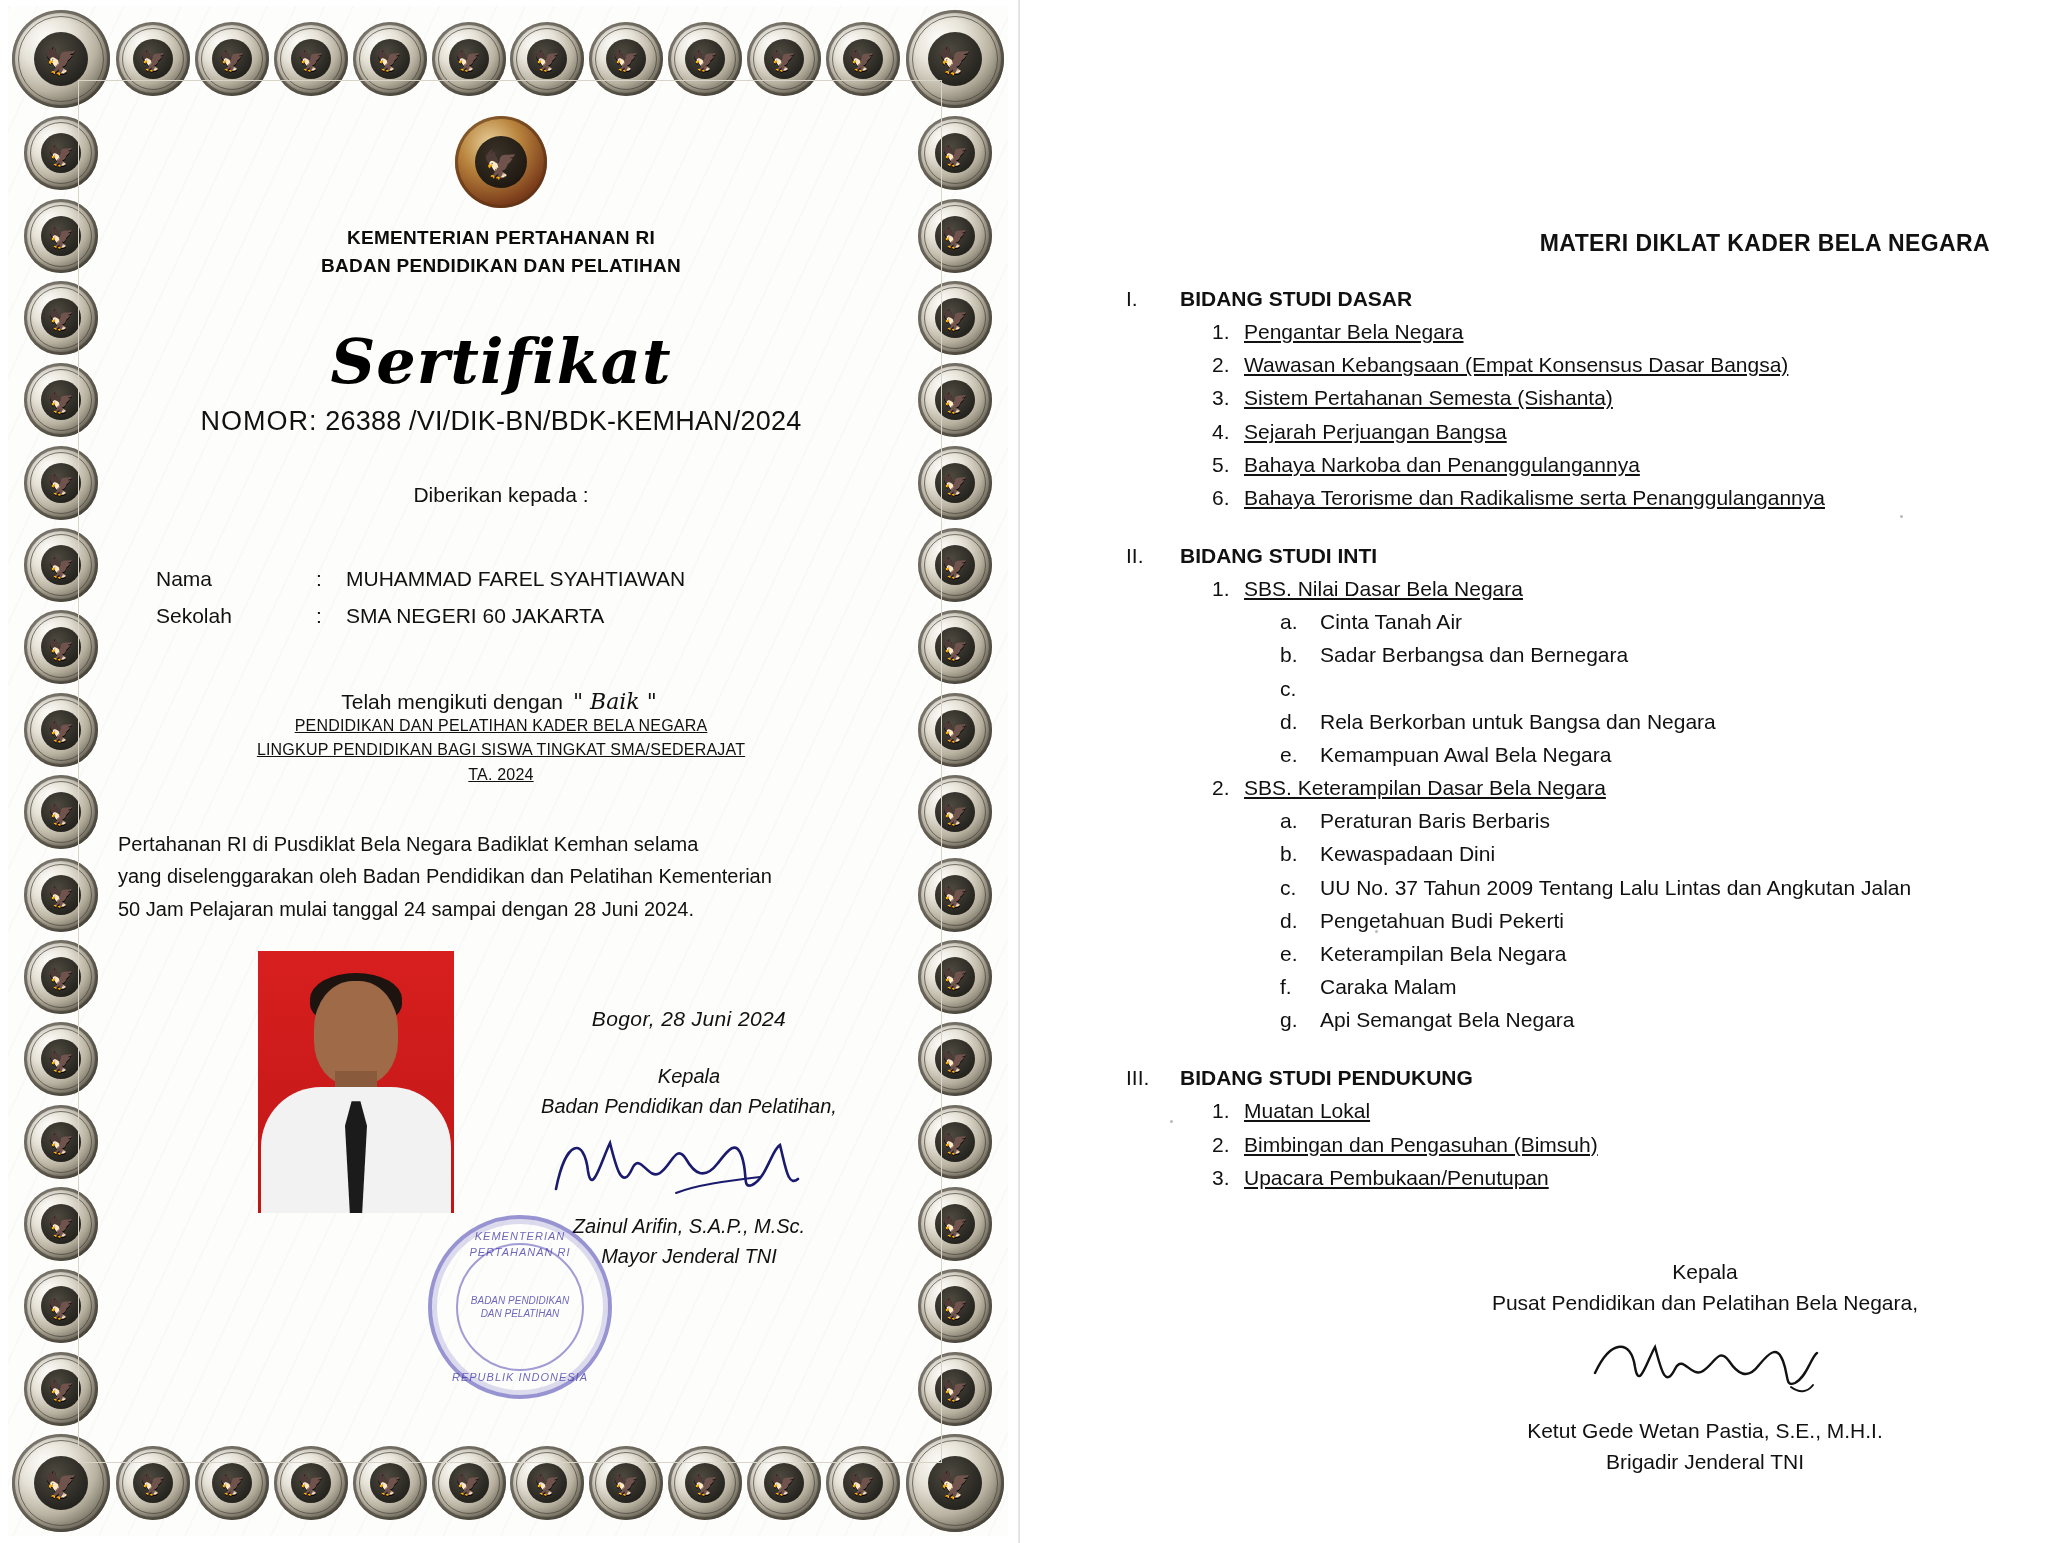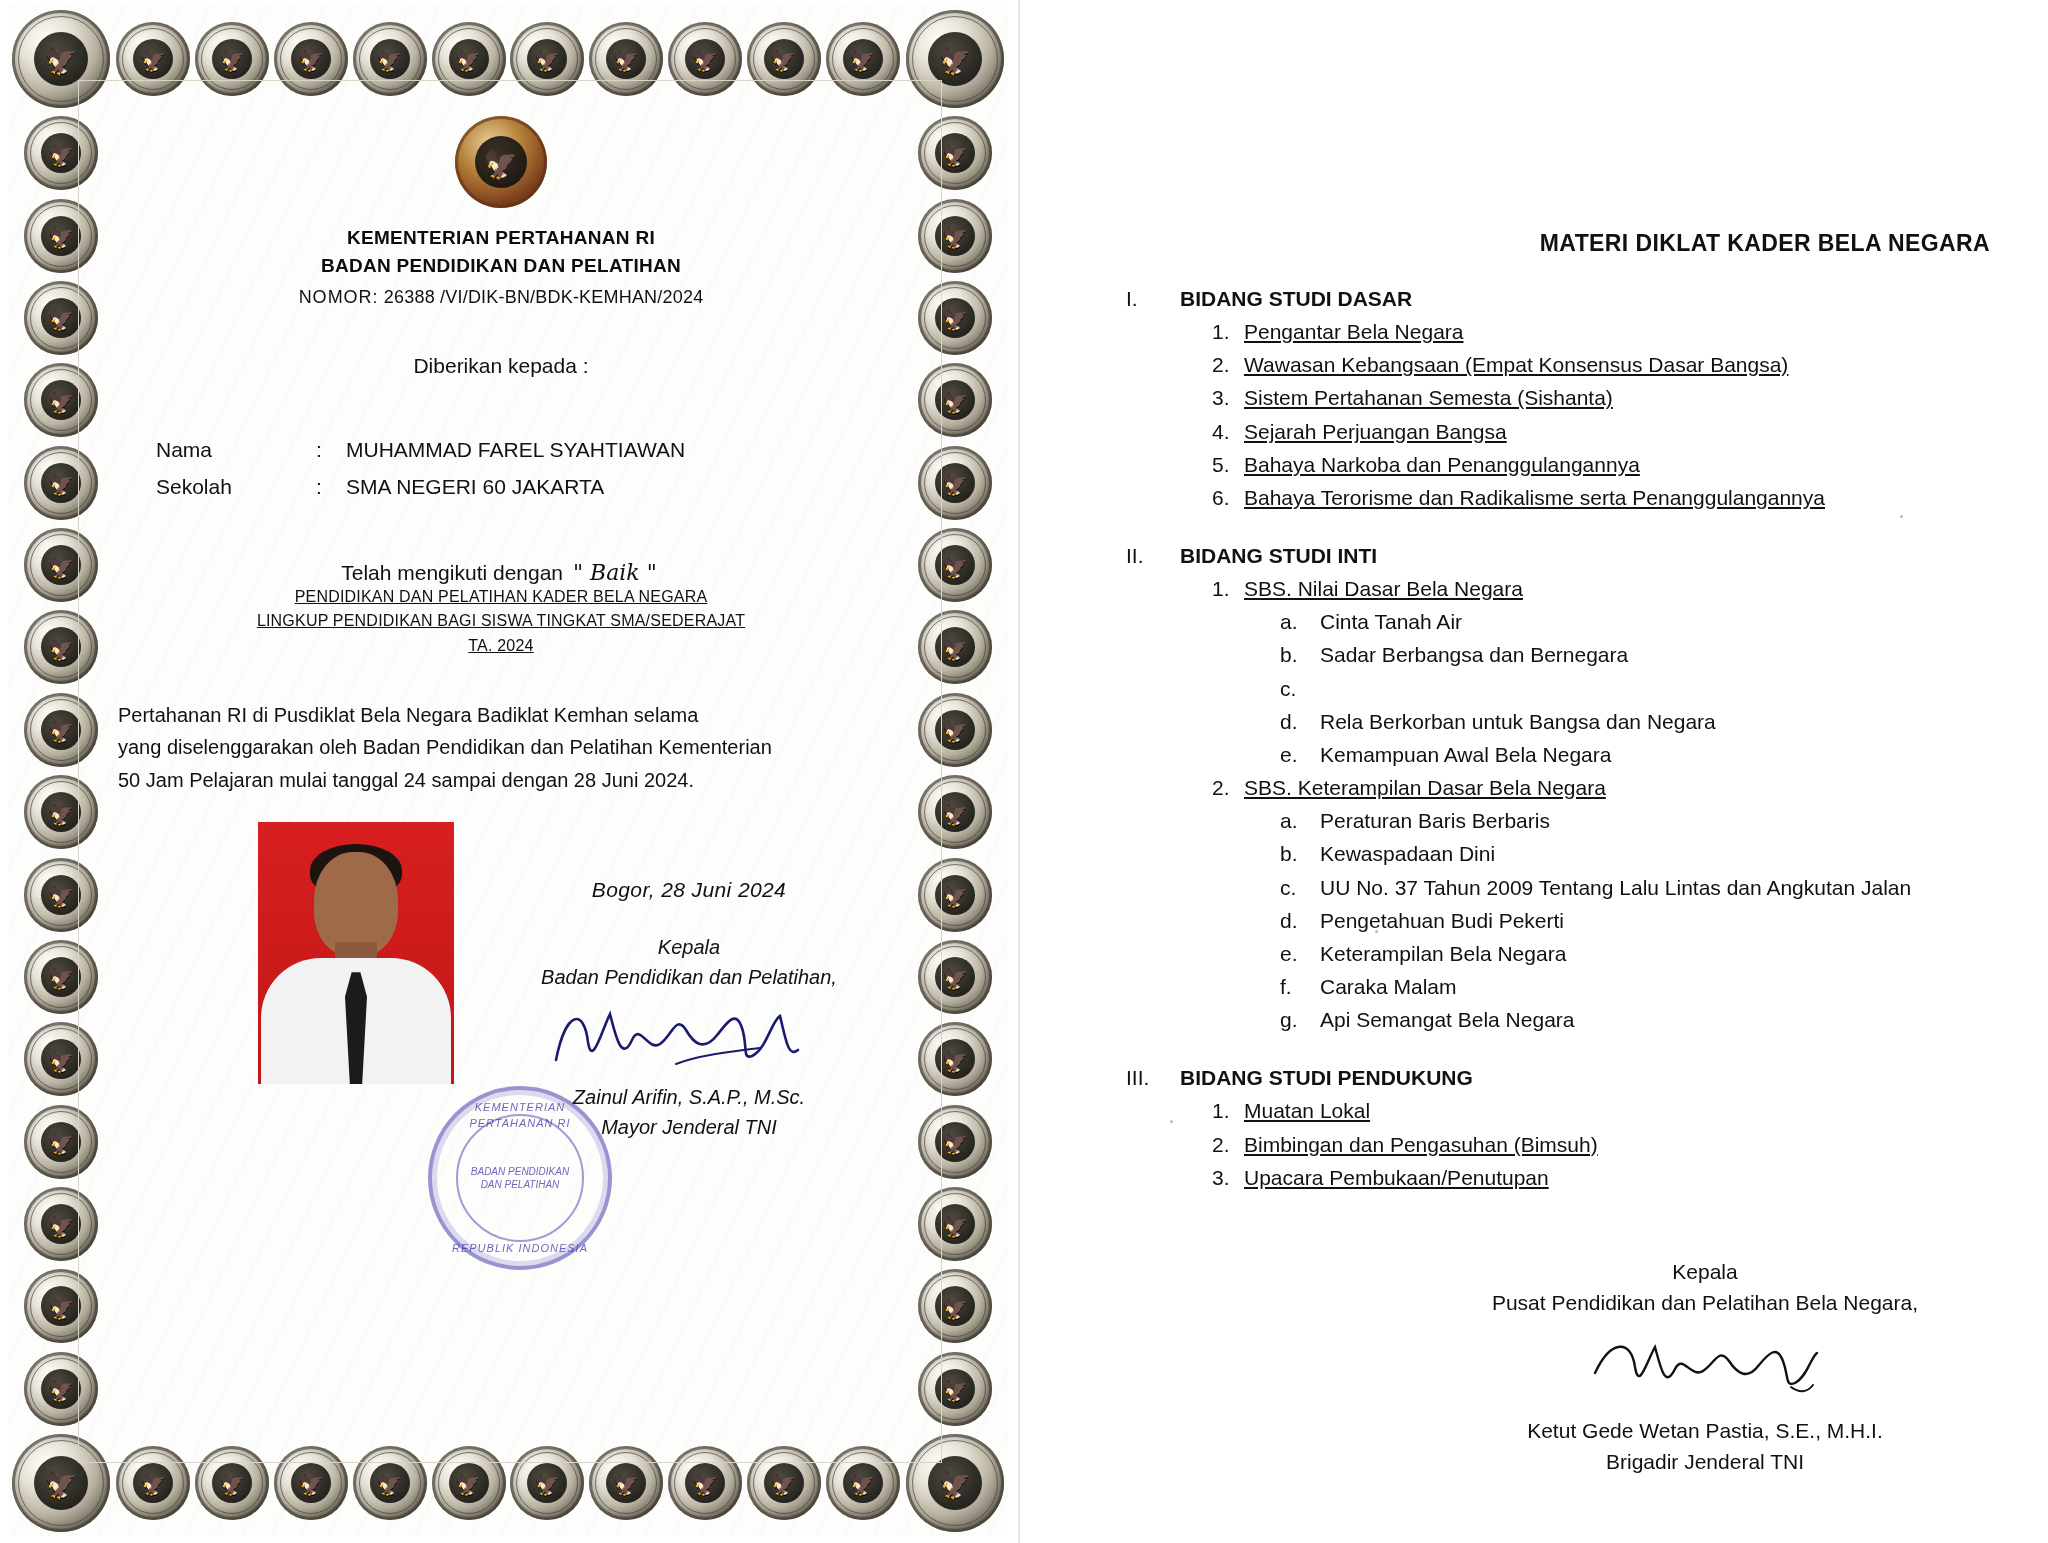--- a/index.html
+++ b/index.html
@@ -148,21 +148,21 @@
   .title-sertifikat {
     font-family: "DejaVu Serif", serif;
     font-size: 62px;
     font-weight: bold;
     font-style: italic;
     letter-spacing: 1px;
     margin-top: 46px;
     color: #000;
   }
   .nomor {
-    font-size: 18px;
+    font-size: 27px;
     margin-top: 8px;
     letter-spacing: 0.2px;
   }
   .nomor .label { letter-spacing: 1px; }
   .diberikan {
     font-size: 21px;
     margin-top: 46px;
   }
   .fields {
     margin: 54px 0 0 0;
@@ -737,20 +737,21 @@
       <div class="emblem">
         <div class="e-core"></div>
         <div class="e-bird">🦅</div>
       </div>
 
       <div class="ministry">
         <div>KEMENTERIAN PERTAHANAN RI</div>
         <div>BADAN PENDIDIKAN DAN PELATIHAN</div>
       </div>
 
+      <div class="title-sertifikat">Sertifikat</div>
 
       <div class="nomor">
         <span class="label">NOMOR:</span>
         <span>26388   /VI/DIK-BN/BDK-KEMHAN/2024</span>
       </div>
 
       <div class="diberikan">Diberikan kepada :</div>
 
       <div class="fields">
         <div class="f-row">

